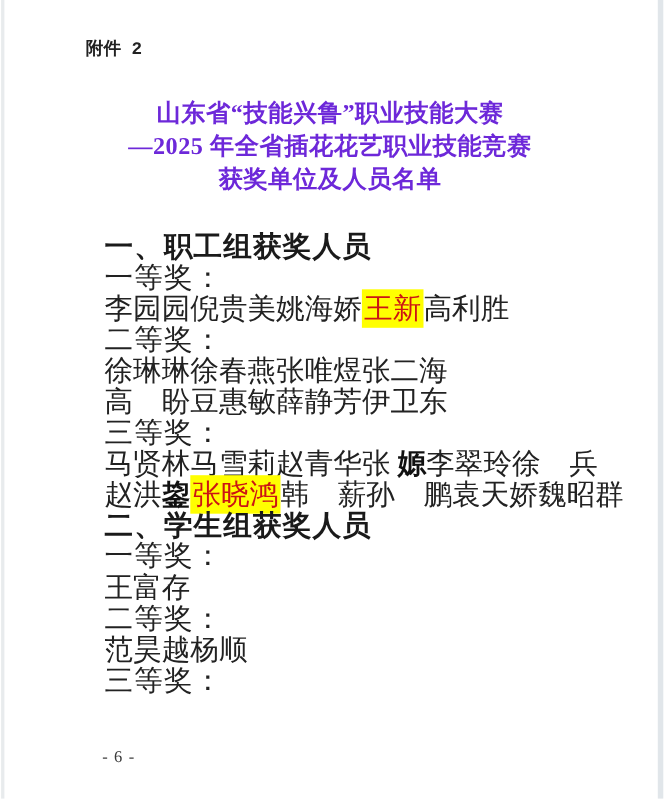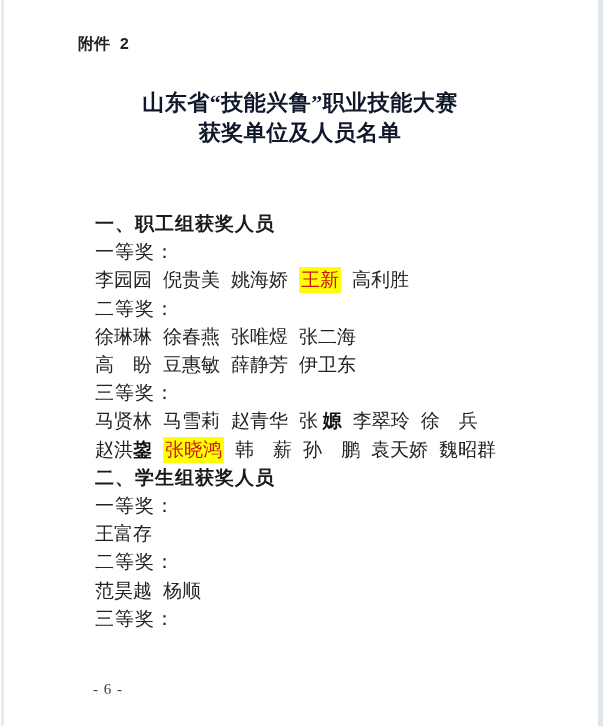--- a/index.html
+++ b/index.html
@@ -22,38 +22,38 @@
   .attachment {
     position: absolute; left: 78px; top: 34px;
     font-family: Liberation Mono, monospace;
     font-weight: 700; font-size: 16px; color: #222;
   }
   .title-block {
     position: absolute; left: 0; top: 88px; width: 600px;
     text-align: center;
   }
   .title-line {
-    font-weight: 700; font-size: 22px; line-height: 30px; color: #0f172a;
+    font-weight: 700; font-size: 22px; line-height: 30px; color: #6d28d9;
     letter-spacing: 0.5px;
   }
   .content {
     position: absolute; left: 95px; top: 210px; width: 505px;
   }
   .row {
     height: 28.2px;
     display: flex; align-items: center;
-    font-size: 19px; white-space: nowrap;
+    font-size: 26px; white-space: nowrap;
   }
   .row.section {
     font-family: "DejaVu Sans", "Liberation Sans", sans-serif;
     font-weight: 700; color: #1a1a1a;
     letter-spacing: 1px;
   }
   .row.label { color: #222; letter-spacing: 1px; }
-  .row.names { column-gap: 11px; }
+  .row.names { }
   .name { display: inline-block; color: #222; }
   .name.hl {
     background: var(--hl, #ffff00);
     padding: 0 2px;
   }
   .seg-red { color: var(--red, #cc1414); }
   .seg-rare {
     font-family: "DejaVu Sans", "Liberation Sans", sans-serif;
     font-weight: 700; color: #111;
   }
@@ -65,20 +65,21 @@
 </head>
 <body>
 
 <div class="edge-left"></div>
 <div class="edge-right-band"></div>
 
 <div class="attachment">附件 2</div>
 
 <div class="title-block">
   <div class="title-line">山东省“技能兴鲁”职业技能大赛</div>
+  <div class="title-line">—2025 年全省插花花艺职业技能竞赛</div>
   <div class="title-line">获奖单位及人员名单</div>
 </div>
 
 <div class="content">
     <div class="row section">一、职工组获奖人员</div>
     <div class="row label">一等奖：</div>
     <div class="row names">
       <span class="name"><span>李园园</span></span>
       <span class="name"><span>倪贵美</span></span>
       <span class="name"><span>姚海娇</span></span>

